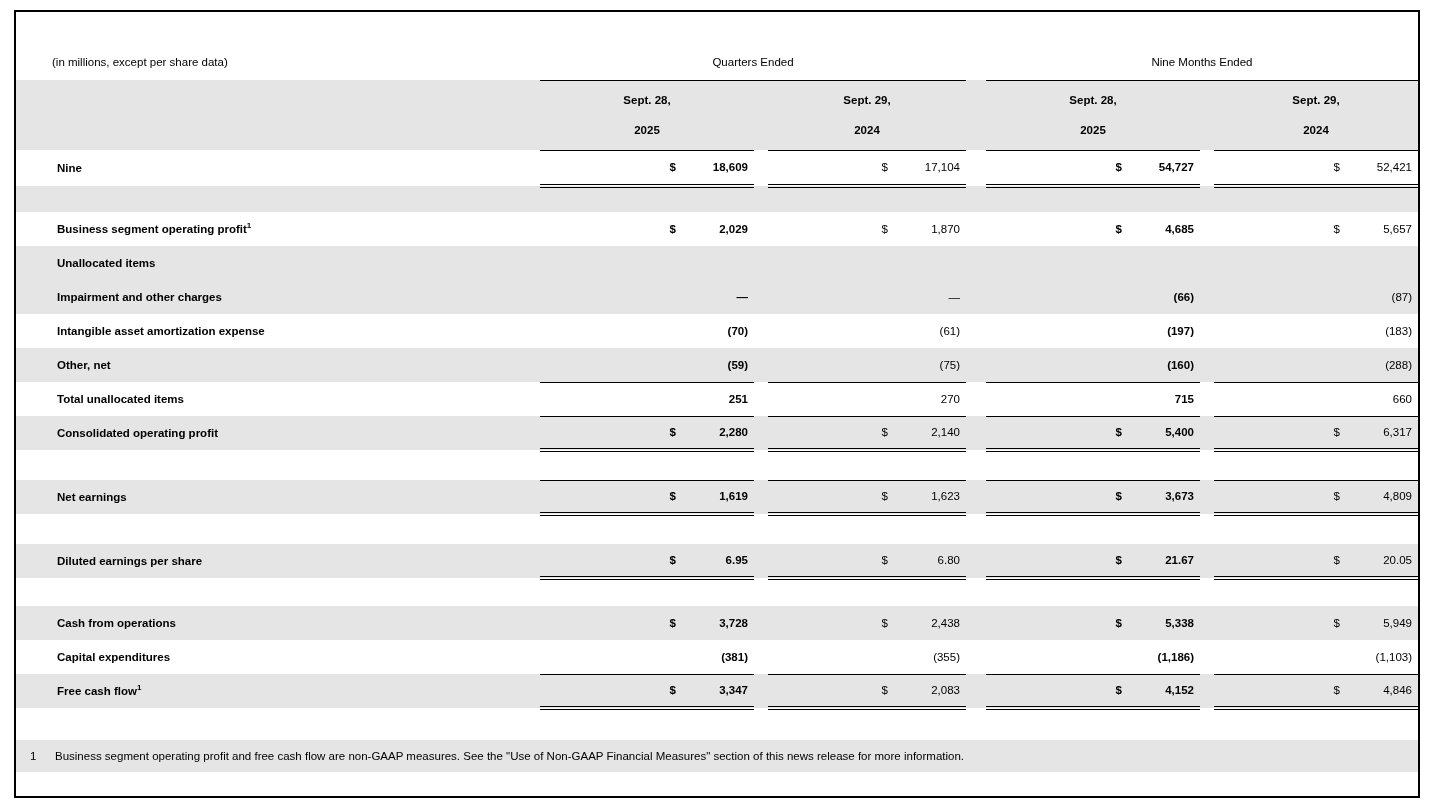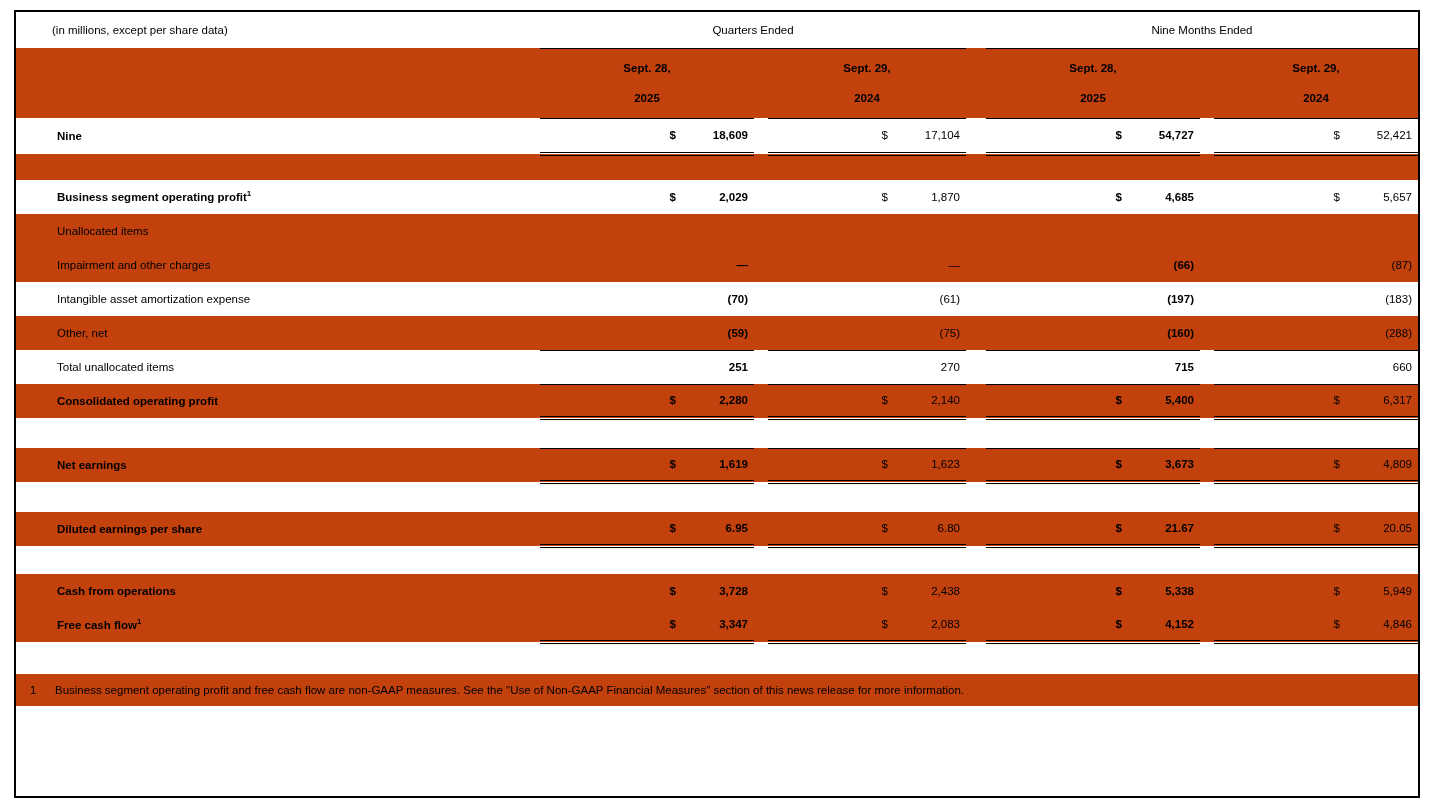--- a/index.html
+++ b/index.html
@@ -17,42 +17,43 @@
     border: 2px solid #000;
     background: #fff;
     overflow: hidden;
   }
   table.fin {
     border-collapse: collapse;
     table-layout: fixed;
     width: 1402px;
     font-size: 11.5px;
     color: #000;
+    margin-top: 32px;
   }
   td { padding: 0; vertical-align: middle; }
 
   
-  tr.g  { background: #c2410c; }
+  tr.g  { background: #e5e5e5; }
   tr.w  { background: #ffffff; }
 
   
   tr.hdr1  { height: 36px; }
   tr.dates { height: 70px; }
   tr.sales { height: 36px; }
   tr.data  { height: 34px; }
   tr.sp26  { height: 26px; }
   tr.sp30  { height: 30px; }
   tr.sp28  { height: 28px; }
   tr.sp32  { height: 32px; }
   tr.fnote { height: 32px; }
   tr.last  { height: 22px; }
 
   
   .c-lbl { padding-left: 41px; font-weight: 700; }
-  .c-lbl.ind { font-weight: 400; }
+  .c-lbl.ind { font-weight: 700; }
   .c-lbl.unit { padding-left: 36px; font-weight: 400; }
   .c-lbl sup { font-size: 8px; line-height: 0; }
 
   
   .in { display: flex; justify-content: flex-end; align-items: center; padding-right: 6px; }
   .n  { width: 72px; text-align: right; white-space: nowrap; }
   .d  { white-space: nowrap; }
   td.c-v1, td.c-v3 { font-weight: 700; }   
 
   
@@ -457,20 +458,46 @@
           </td>
       <td></td>
       <td class="c-v4">
             <div class="in">
               <span class="d">$</span>
               <span class="n">5,949</span>
             </div>
           </td>
     </tr>
 
+    <tr class="data w">
+      <td class="c-lbl ind">Capital expenditures</td>
+      <td class="c-v1 bb">
+            <div class="in">
+              <span class="n">(381)</span>
+            </div>
+          </td>
+      <td></td>
+      <td class="c-v2 bb">
+            <div class="in">
+              <span class="n">(355)</span>
+            </div>
+          </td>
+      <td></td>
+      <td class="c-v3 bb">
+            <div class="in">
+              <span class="n">(1,186)</span>
+            </div>
+          </td>
+      <td></td>
+      <td class="c-v4 bb">
+            <div class="in">
+              <span class="n">(1,103)</span>
+            </div>
+          </td>
+    </tr>
 
     <tr class="data g">
       <td class="c-lbl"><span>Free cash flow</span><sup>1</sup></td>
       <td class="c-v1 bd">
             <div class="in">
               <span class="d">$</span>
               <span class="n">3,347</span>
             </div>
           </td>
       <td></td>

